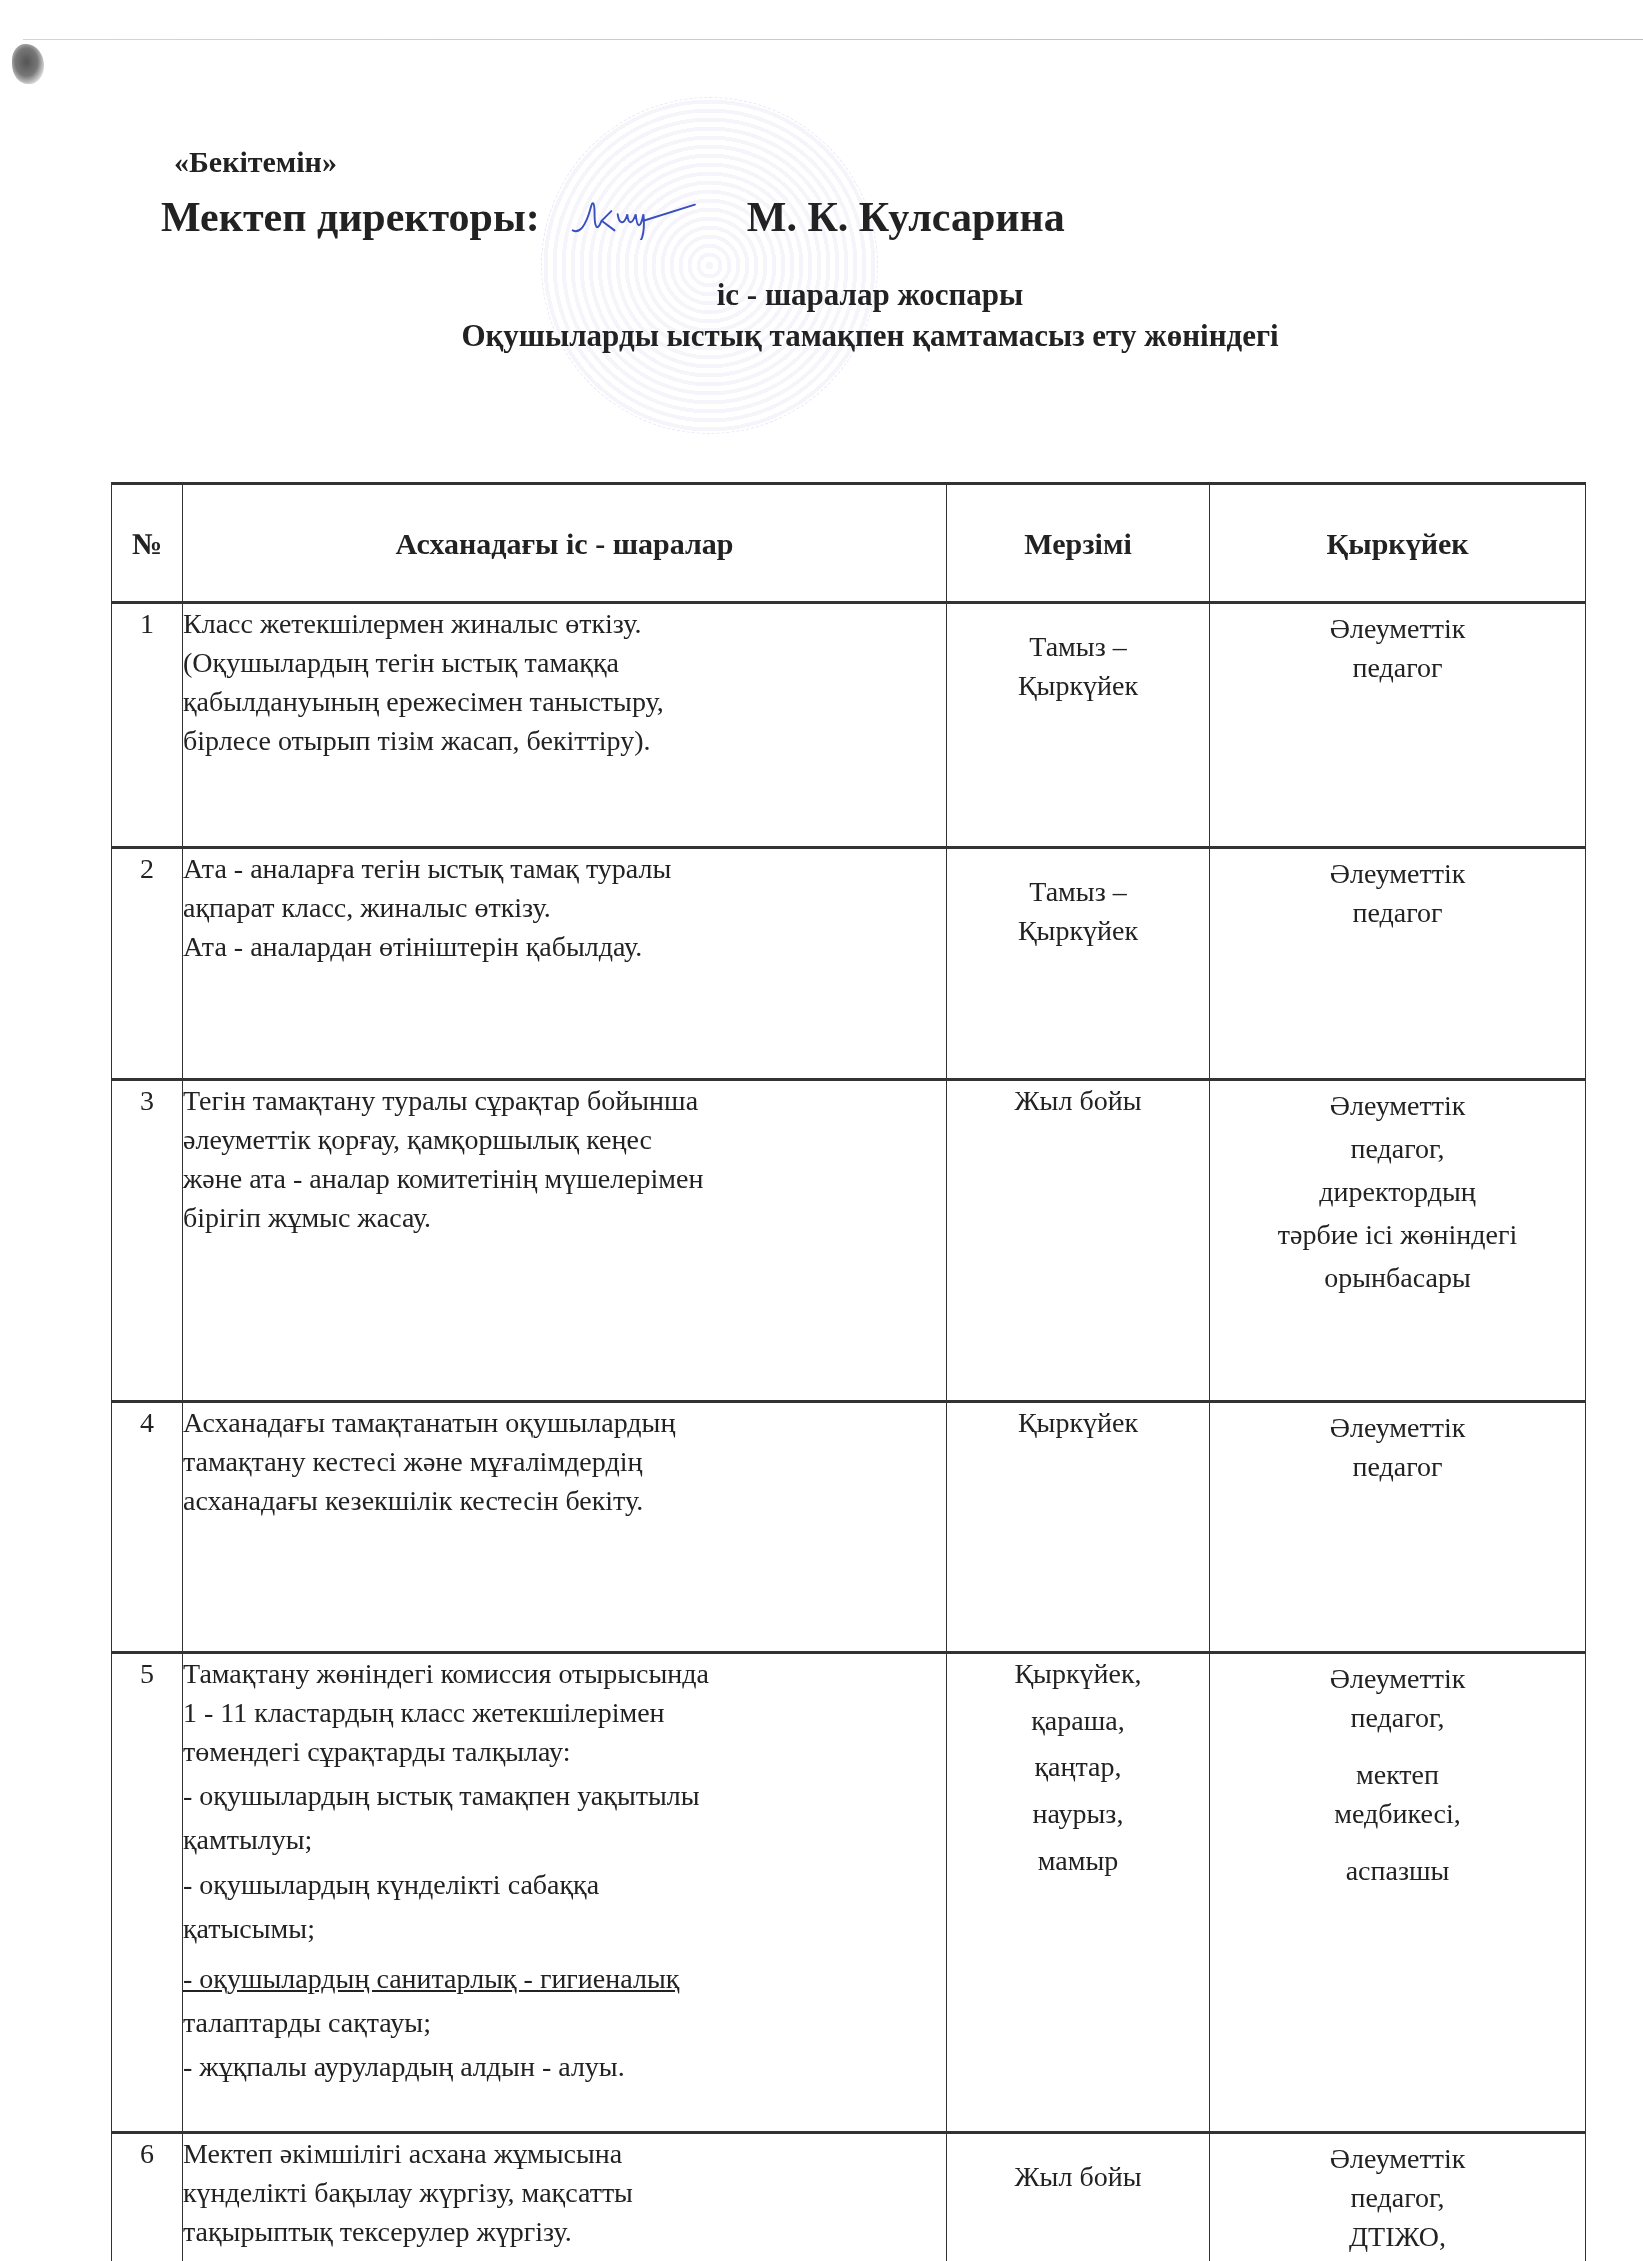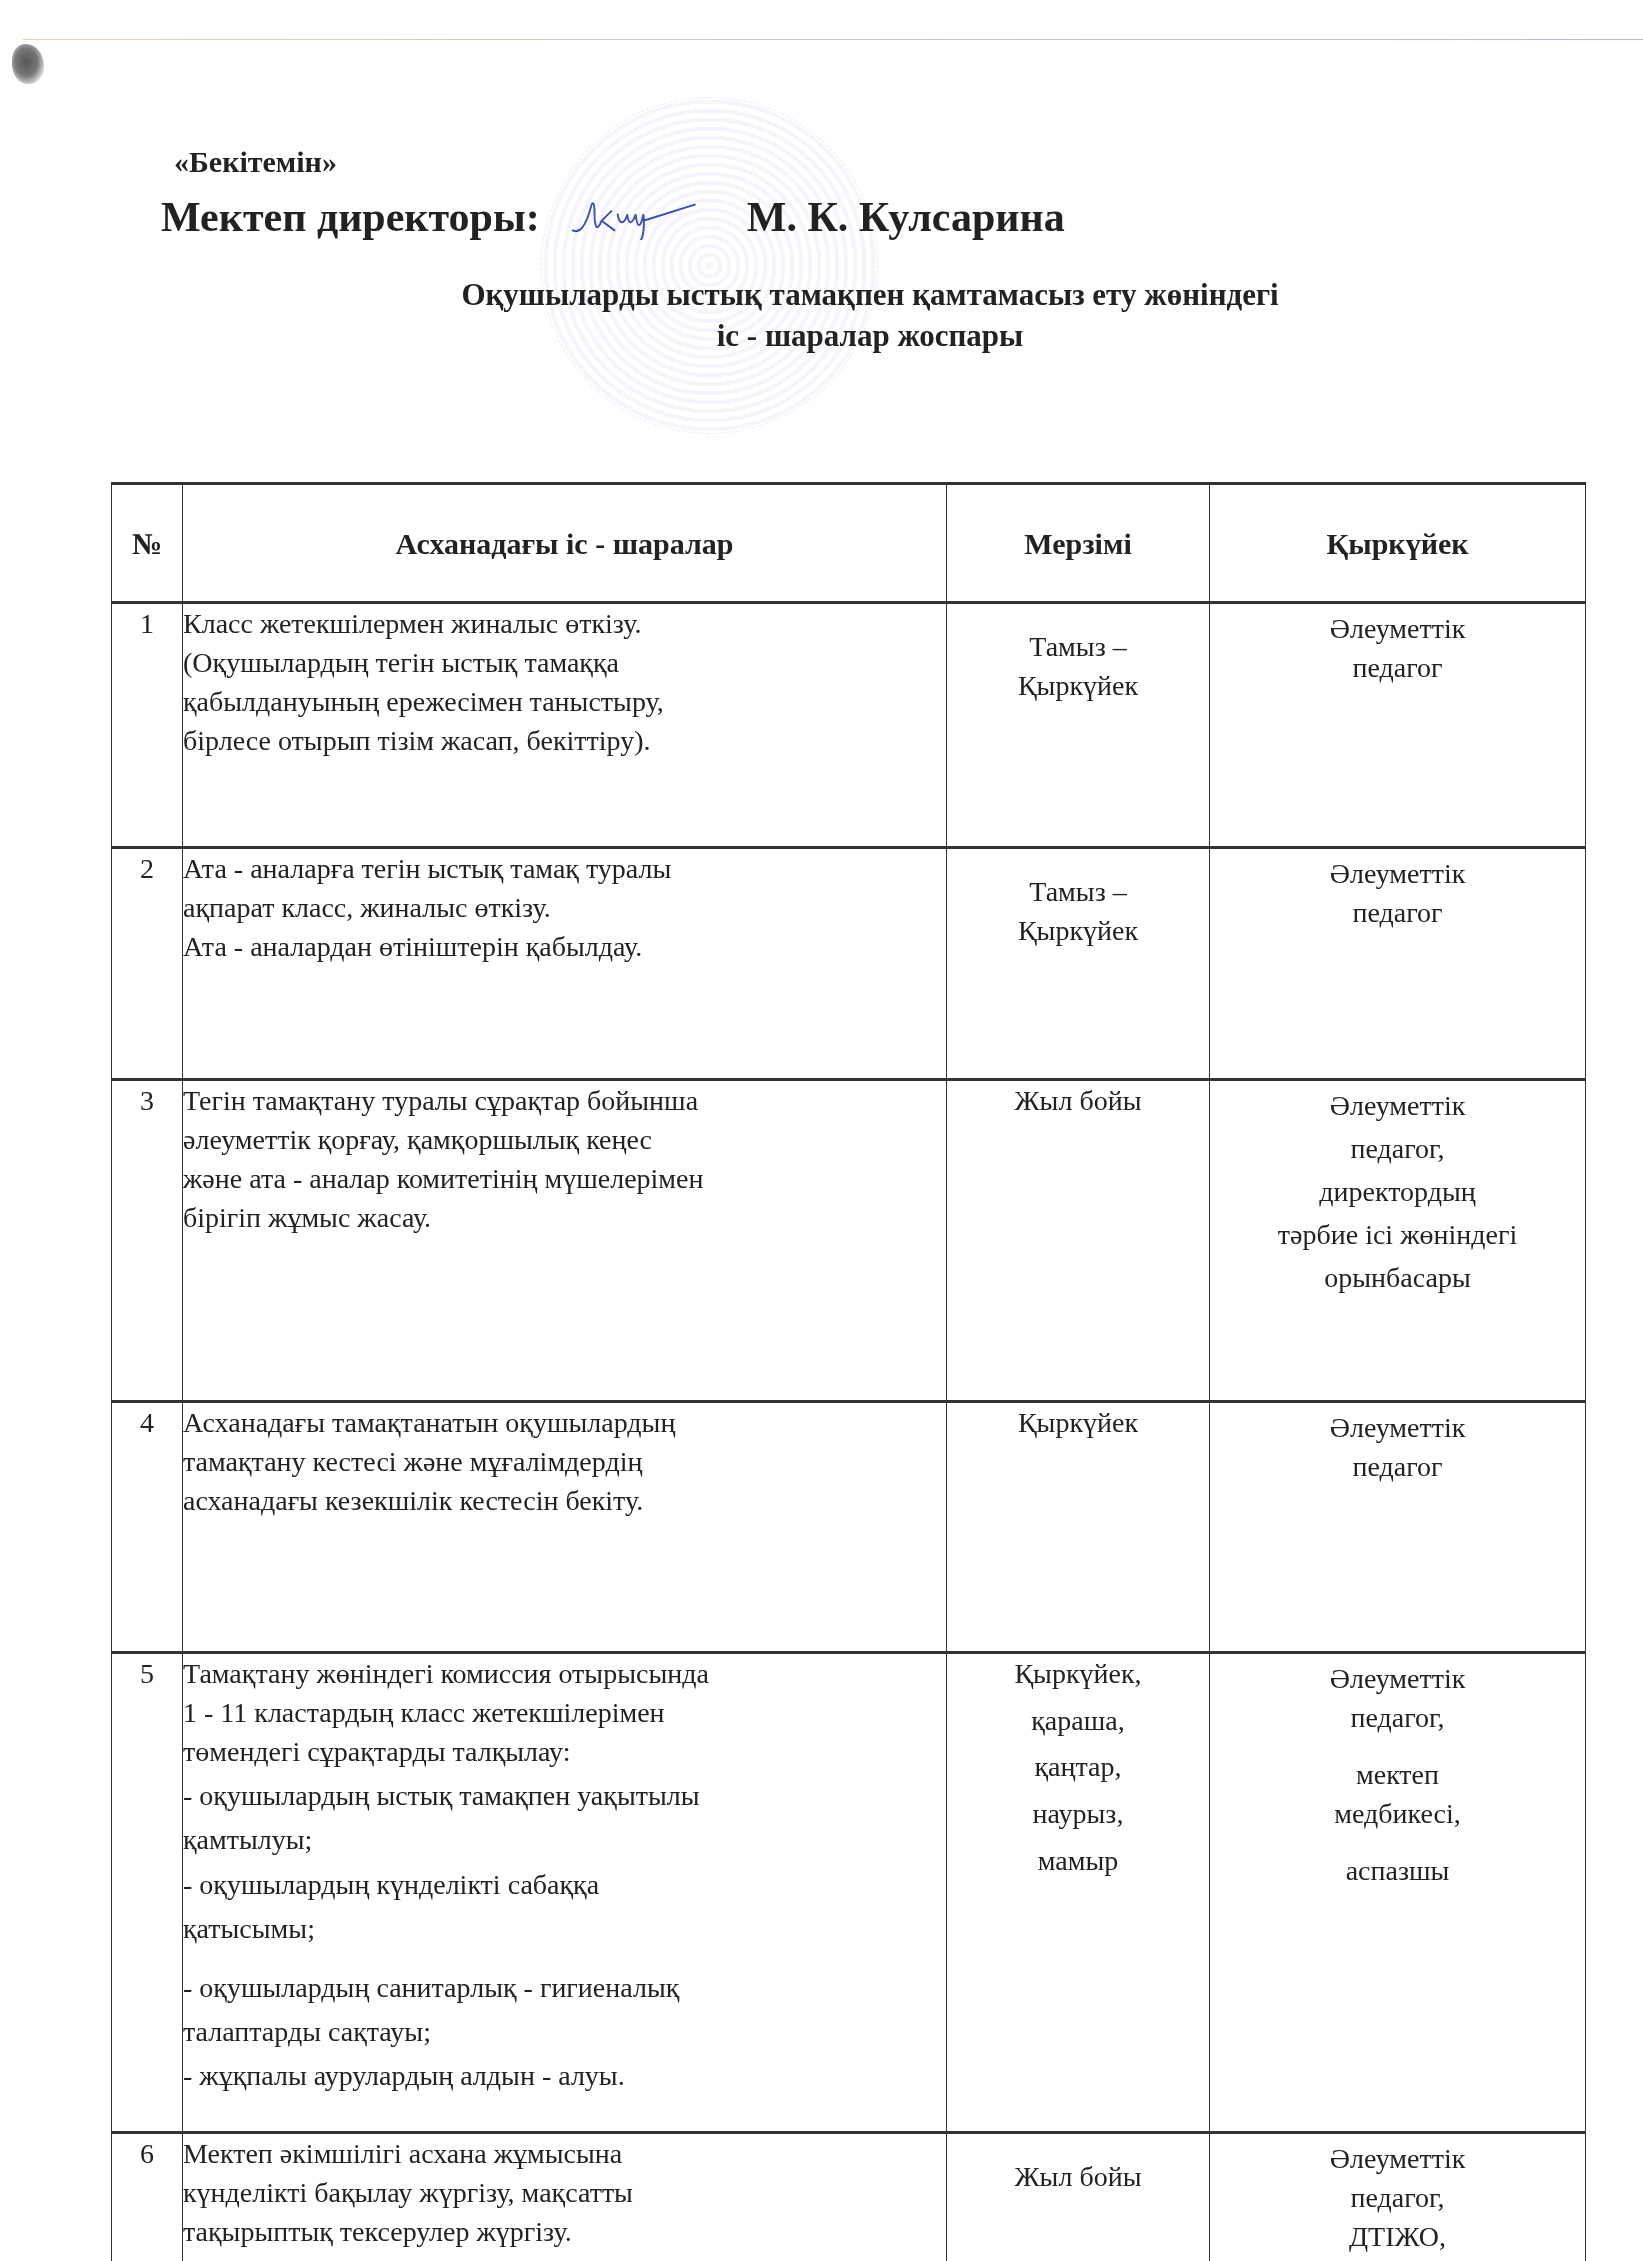--- a/index.html
+++ b/index.html
@@ -74,22 +74,22 @@
 <div class="approve">«Бекітемін»</div>
 <div class="director">
   <span>Мектеп директоры:</span>
   <svg class="sig" viewBox="0 0 220 70">
     <path d="M10 55 C 20 60, 30 50, 38 20 C 40 10, 44 8, 44 30 C 44 50, 48 58, 55 40 L 70 25 M 55 40 L 75 55 M 80 30 C 82 45, 90 48, 95 30 C 96 45, 102 48, 108 30 C 110 50, 115 55, 120 30 C 122 50, 120 70, 112 75 M 120 40 L 200 15" fill="none" stroke="#3a4fc0" stroke-width="3" stroke-linecap="round"></path>
   </svg>
   <span>М. К. Кулсарина</span>
 </div>
 
 <div class="title">
+  <span style="display:block">іс - шаралар жоспары</span>
   <span style="display:block">Оқушыларды ыстық тамақпен қамтамасыз ету жөніндегі</span>
-  <span style="display:block">іс - шаралар жоспары</span>
 </div>
 
 <table class="plan">
   <colgroup>
     <col class="c-num">
       <col class="c-act">
       <col class="c-term">
       <col class="c-resp">
   </colgroup>
   <thead>
@@ -171,21 +171,21 @@
       <tr style="height: 480px;">
         <td class="num">5</td>
         <td class="act">
           <span class="line">Тамақтану жөніндегі комиссия отырысында</span>
           <span class="line">1 - 11 кластардың класс жетекшілерімен</span>
           <span class="line">төмендегі сұрақтарды талқылау:</span>
           <span class="line" style="margin-top: 5.2px;">- оқушылардың ыстық тамақпен уақытылы</span>
           <span class="line" style="margin-top: 5.2px;">қамтылуы;</span>
           <span class="line" style="margin-top: 5.2px;">- оқушылардың күнделікті сабаққа</span>
           <span class="line" style="margin-top: 5.2px;">қатысымы;</span>
-          <span class="line" style="margin-top: 20px;">- оқушылардың санитарлық - гигиеналық</span>
+          <span class="line" style="margin-top: 11px; text-decoration: underline;">- оқушылардың санитарлық - гигиеналық</span>
           <span class="line" style="margin-top: 5.2px;">талаптарды сақтауы;</span>
           <span class="line" style="margin-top: 5.2px;">- жұқпалы аурулардың алдын - алуы.</span>
         </td>
         <td class="term mid">
           <span class="line" style="margin-bottom: 7.7px;">Қыркүйек,</span>
           <span class="line" style="margin-bottom: 7.7px;">қараша,</span>
           <span class="line" style="margin-bottom: 7.7px;">қаңтар,</span>
           <span class="line" style="margin-bottom: 7.7px;">наурыз,</span>
           <span class="line" style="margin-bottom: 7.7px;">мамыр</span>
         </td>

